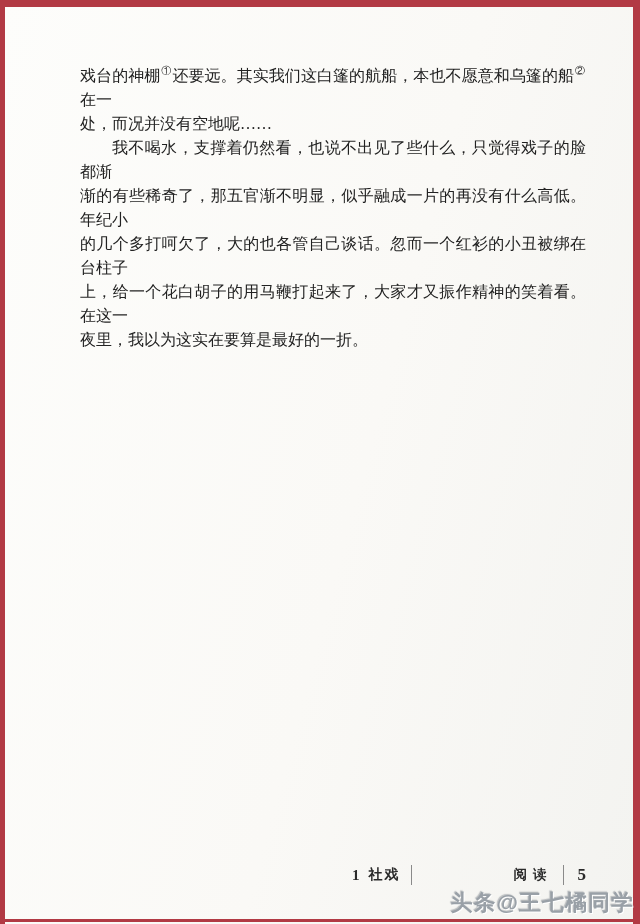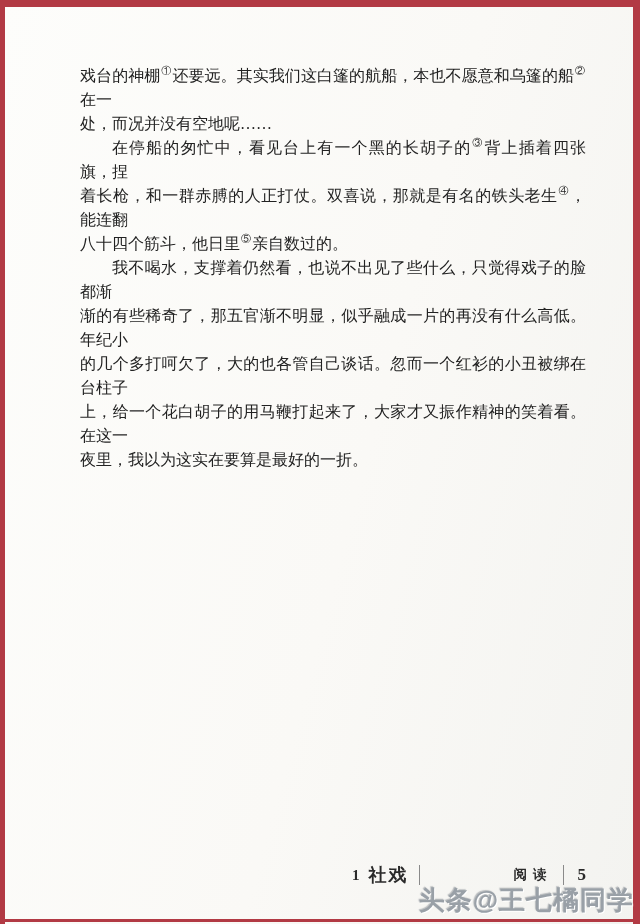--- a/index.html
+++ b/index.html
@@ -41,53 +41,50 @@
   }
 
   .page-footer{
     position:absolute;left:80px;top:862px;width:518px;height:26px;
     color:#2a2a2a;
   }
   .footer-lesson{
     position:absolute;left:272px;top:0;display:flex;align-items:center;height:26px;
   }
   .lesson-number{font-size:15px;font-weight:bold;font-family:"Liberation Serif",serif;margin-right:9px;}
-  .lesson-title{font-size:18px;font-weight:bold;font-family:"Liberation Sans",sans-serif;letter-spacing:2px;}
+  .lesson-title{font-size:14px;font-weight:bold;font-family:"Liberation Sans",sans-serif;letter-spacing:2px;}
   .footer-bar{display:inline-block;width:1px;height:20px;background:#8a8a8a;}
   .bar-lesson{margin-left:10px;}
   .footer-reading{
     position:absolute;right:12px;top:0;display:flex;align-items:center;height:26px;
   }
   .section-label{font-size:13.5px;font-weight:bold;font-family:"Liberation Sans",sans-serif;letter-spacing:6px;margin-right:4px;}
   .bar-page{margin:0 14px 0 6px;}
   .page-number{font-size:17px;font-weight:bold;font-family:"Liberation Serif",serif;}
 
   .watermark{
     position:absolute;right:6px;bottom:6px;
     font-family:"Liberation Sans","DejaVu Sans",sans-serif;
-    font-size:26px;font-weight:bold;letter-spacing:1px;
+    font-size:22px;font-weight:bold;letter-spacing:1px;
     color:var(--watermark-gray);
     text-shadow:1px 1px 0 #ffffff,-1px -1px 1px rgba(110,118,126,.45);
   }
 </style>
 </head>
 <body>
 
 <div class="page">
   <div class="frame-top"></div>
   <div class="frame-left"></div>
   <div class="frame-right"></div>
   <div class="frame-bottom"></div>
 
   <div class="content">
     <p class="body-par no-indent">戏台的神棚<sup class="fn-ref">①</sup>还要远。其实我们这白篷的航船，本也不愿意和乌篷的船<sup class="fn-ref">②</sup>在一
 处，而况并没有空地呢……</p>
-    <p class="body-par">在停船的匆忙中，看见台上有一个黑的长胡子的<sup class="fn-ref">③</sup>背上插着四张旗，捏
-着长枪，和一群赤膊的人正打仗。双喜说，那就是有名的铁头老生<sup class="fn-ref">④</sup>，能连翻
-八十四个筋斗，他日里<sup class="fn-ref">⑤</sup>亲自数过的。</p>
     <p class="body-par">我不喝水，支撑着仍然看，也说不出见了些什么，只觉得戏子的脸都渐
 渐的有些稀奇了，那五官渐不明显，似乎融成一片的再没有什么高低。年纪小
 的几个多打呵欠了，大的也各管自己谈话。忽而一个红衫的小丑被绑在台柱子
 上，给一个花白胡子的用马鞭打起来了，大家才又振作精神的笑着看。在这一
 夜里，我以为这实在要算是最好的一折。</p>
 
   </div>
 
   <div class="page-footer">
     <div class="footer-lesson">

